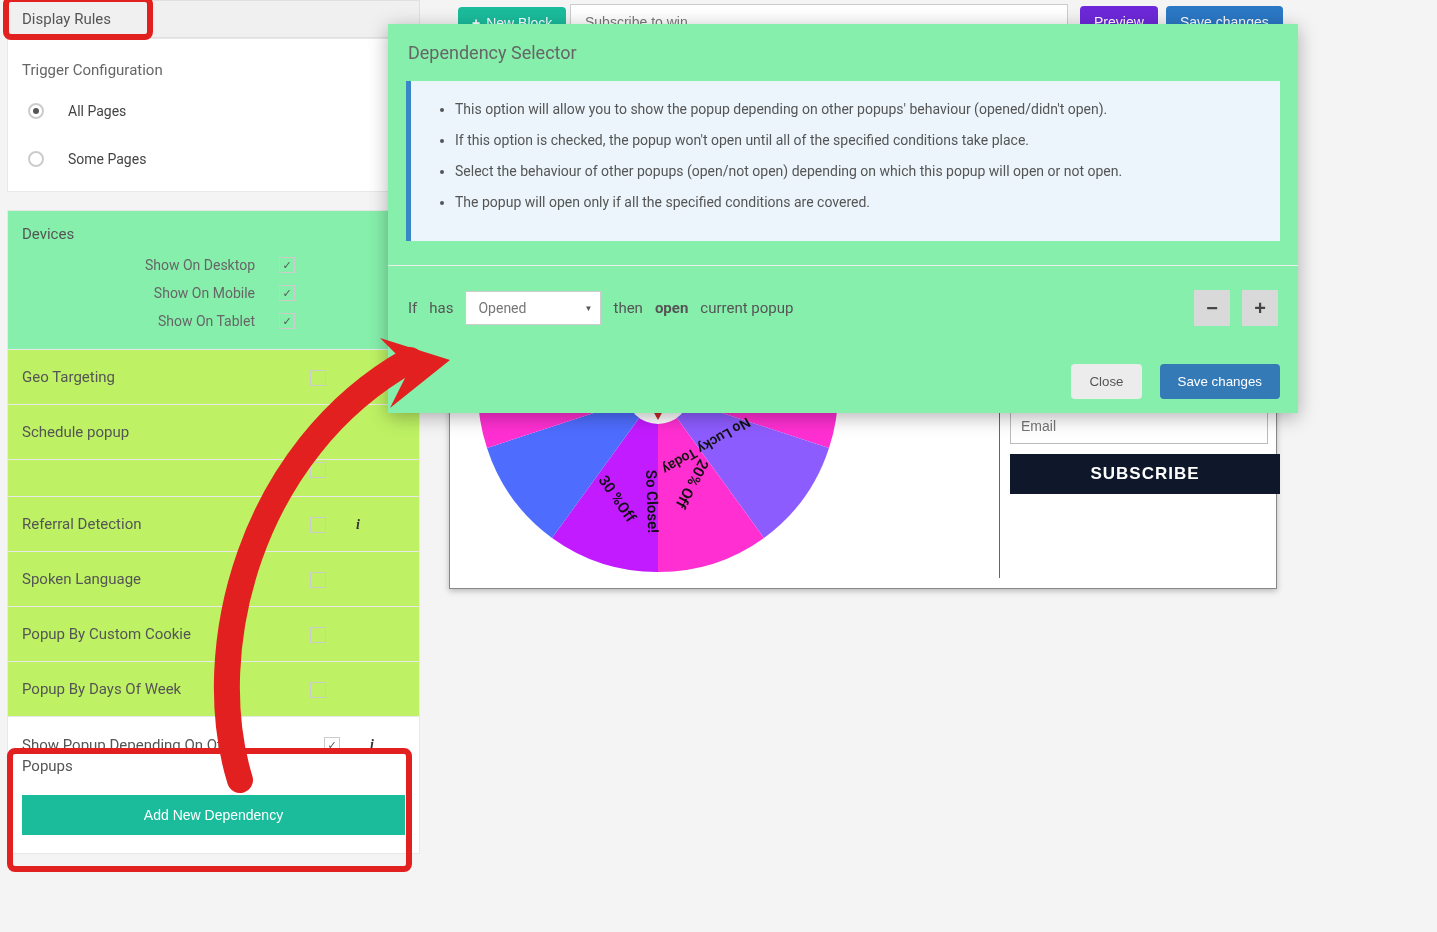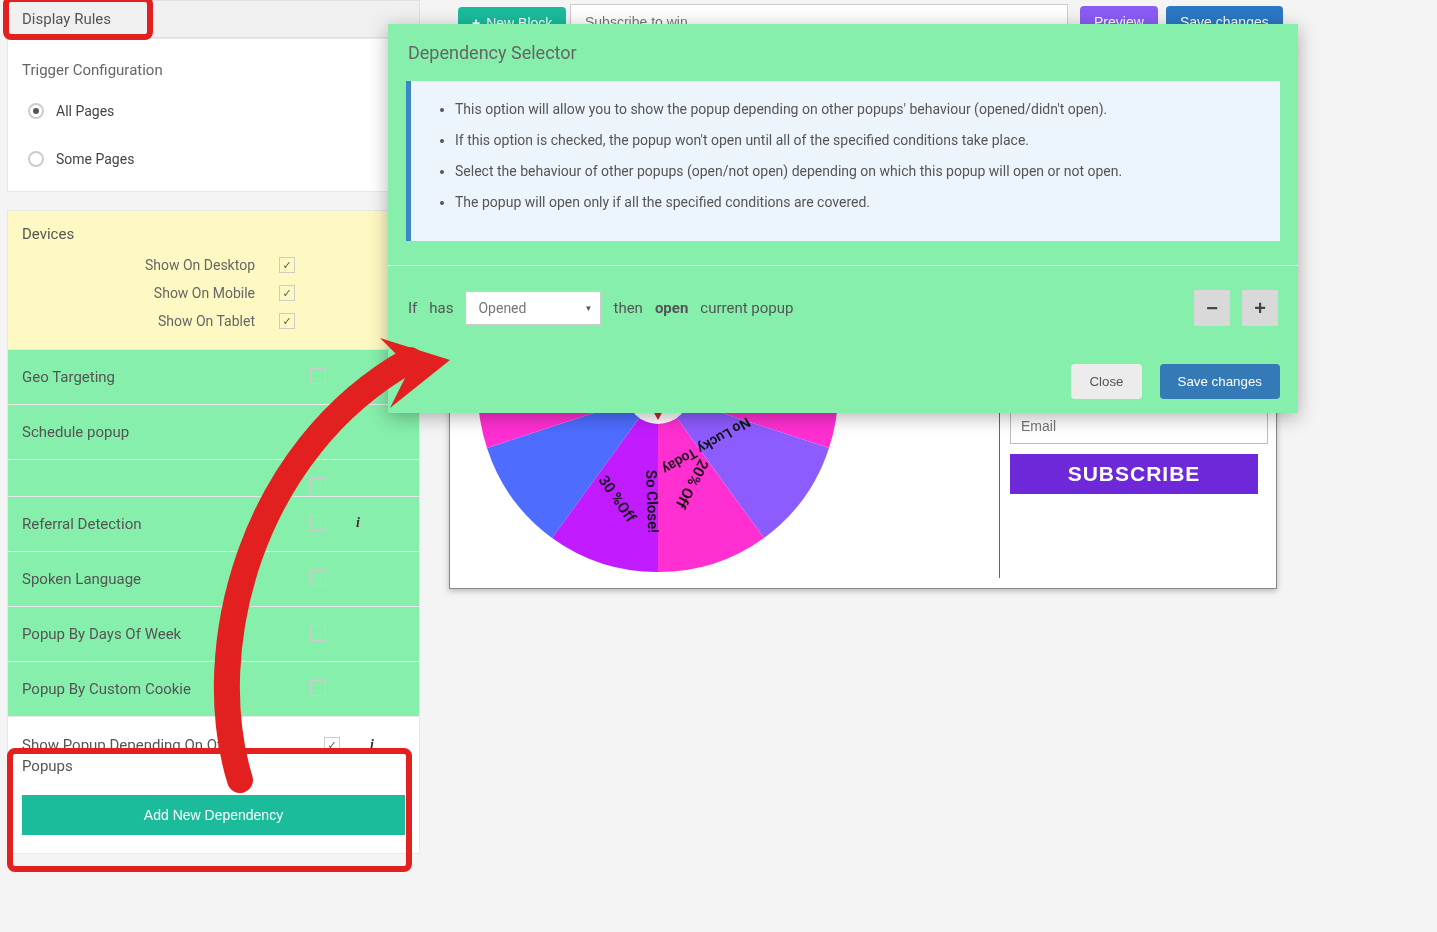--- a/index.html
+++ b/index.html
@@ -37,40 +37,41 @@
 .trigger-title {
   font-size: 15px;
   color: #666;
   margin-bottom: 24px;
 }
 .radio-row {
   display: flex;
   align-items: center;
   margin-bottom: 32px;
   margin-left: 6px;
+  gap: 12px;
 }
 .radio {
   width: 16px;
   height: 16px;
   border: 2px solid #ccc;
   border-radius: 50%;
   margin-right: 12px;
   display: flex;
   align-items: center;
   justify-content: center;
 }
 .radio.selected .dot {
   width: 6px;
   height: 6px;
   background: #555;
   border-radius: 50%;
 }
 
 .devices-section {
-  background: #fef9c3;
+  background: #86efac;
   border: 1px solid #e8e8e8;
   padding: 14px 14px 14px 14px;
 }
 .devices-title {
   font-size: 15px;
   color: #555;
   margin-bottom: 8px;
 }
 .device-row {
   display: flex;
@@ -91,26 +92,26 @@
   align-items: center;
   justify-content: center;
   font-size: 11px;
   color: #555;
 }
 .checkbox.checked::before {
   content: "✓";
 }
 
 .rule-row {
-  background: #86efac;
+  background: #bef264;
   border: 1px solid #e8e8e8;
   border-top: none;
   padding: 18px 14px;
   display: flex;
-  align-items: flex-start;
+  align-items: flex-end;
   position: relative;
 }
 .rule-label {
   flex: 1;
   font-size: 15px;
   color: #555;
 }
 .rule-checkbox {
   position: absolute;
   left: 302px;
@@ -166,21 +167,21 @@
   display: inline-flex;
   align-items: center;
   padding: 8px 14px;
   border-radius: 4px;
   color: #fff;
   font-size: 14px;
   cursor: pointer;
   border: none;
 }
 .btn-teal { background: #1abc9c; }
-.btn-green { background: #8b5cf6; }
+.btn-green { background: #6d28d9; }
 .btn-blue { background: #2b78c5; }
 .plus { margin-right: 6px; font-weight: bold; }
 
 .top-new-block {
   position: absolute;
   left: 458px;
   top: 7px;
 }
 .top-input {
   position: absolute;
@@ -338,26 +339,26 @@
 .email-input {
   width: 258px;
   height: 36px;
   border: 1px solid #bbb;
   padding: 0 10px;
   font-size: 14px;
   color: #888;
   margin-bottom: 10px;
 }
 .subscribe-btn {
-  width: 248px;
+  width: 270px;
   height: 40px;
-  background: #6d28d9;
+  background: #0f172a;
   color: #fff;
   border: none;
-  font-size: 21px;
+  font-size: 17px;
   font-weight: bold;
   letter-spacing: 1px;
 }
 
 
 .wheel-svg {
   position: absolute;
   left: 18px;
   top: -196px;
 }
@@ -421,25 +422,25 @@
   <div class="rule-row">
     <span class="rule-label">Referral Detection</span>
     <div class="checkbox rule-checkbox"></div>
     <span class="info-icon">i</span>
   </div>
   <div class="rule-row">
     <span class="rule-label">Spoken Language</span>
     <div class="checkbox rule-checkbox"></div>
   </div>
   <div class="rule-row">
+    <span class="rule-label">Popup By Custom Cookie</span>
+    <div class="checkbox rule-checkbox"></div>
+  </div>
+  <div class="rule-row">
     <span class="rule-label">Popup By Days Of Week</span>
-    <div class="checkbox rule-checkbox"></div>
-  </div>
-  <div class="rule-row">
-    <span class="rule-label">Popup By Custom Cookie</span>
     <div class="checkbox rule-checkbox"></div>
   </div>
 
   <div class="dependency-section">
     <div class="dep-row">
       <span class="dep-label">Show Popup Depending On Other Popups</span>
       <div class="checkbox checked rule-checkbox" style="top:2px"></div>
       <span class="info-icon" style="top:2px">i</span>
     </div>
     <button class="add-dep-btn">Add New Dependency</button>

